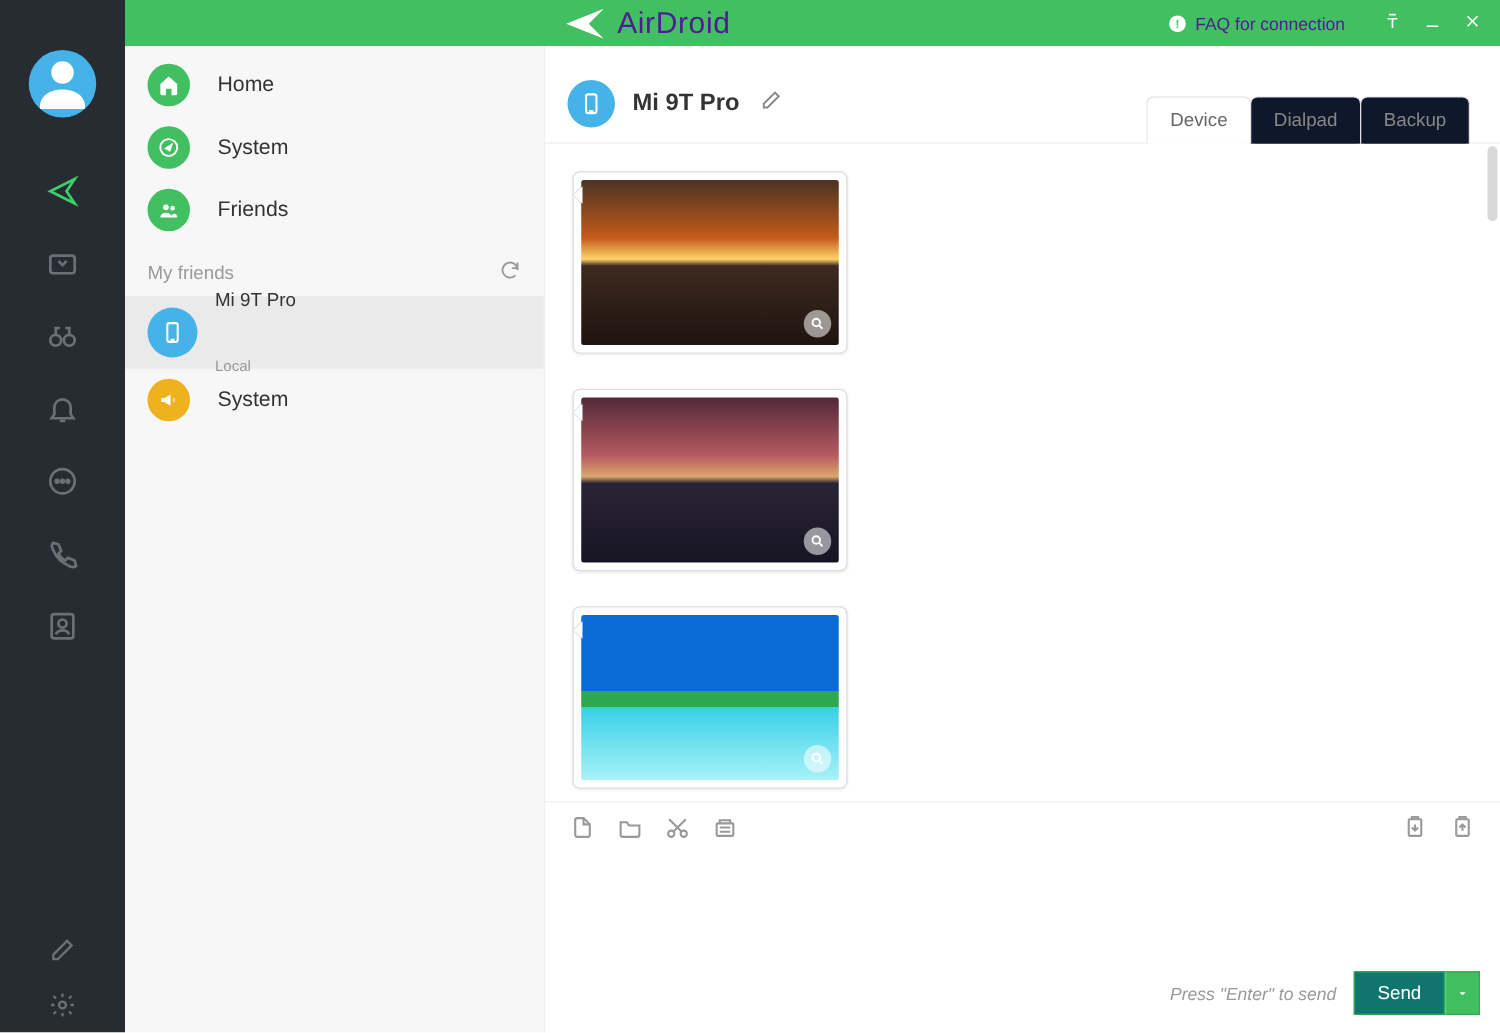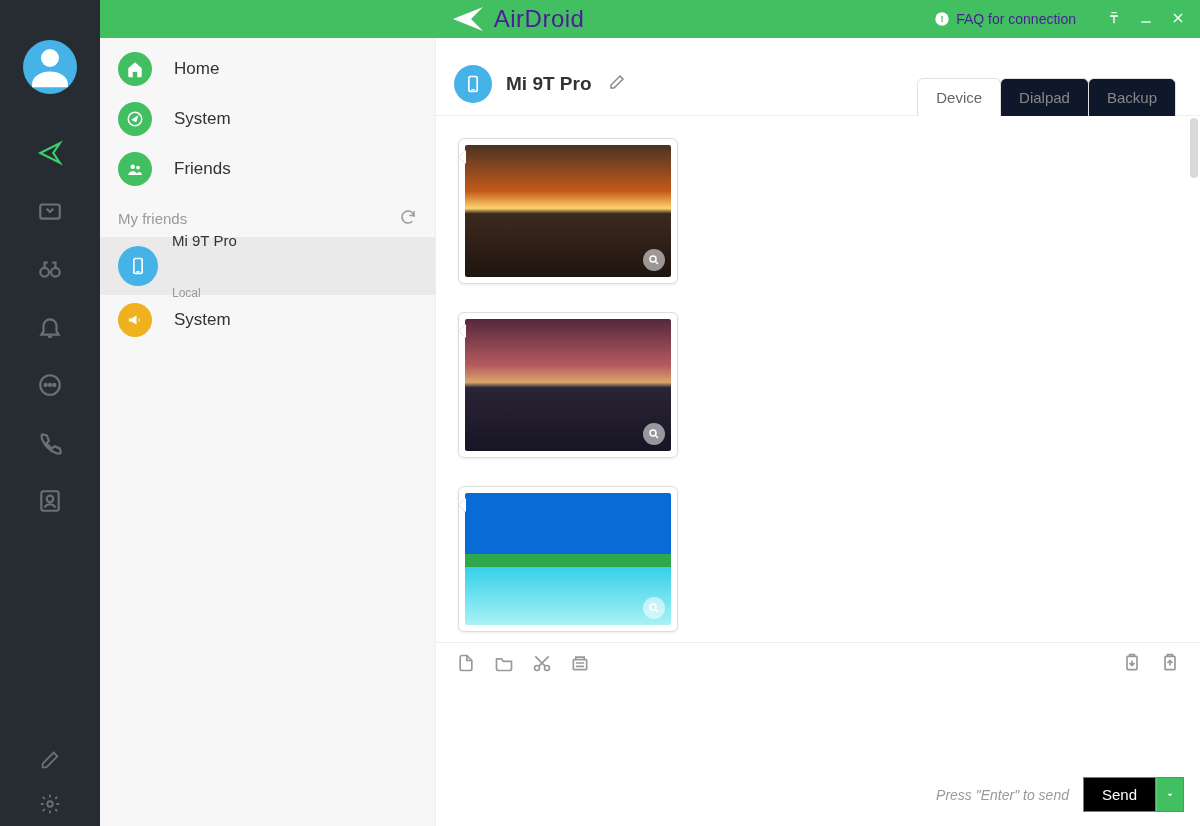--- a/index.html
+++ b/index.html
@@ -196,21 +196,21 @@
 .toolbar .tb-left svg, .toolbar .tb-right svg { width:20px;height:20px;}
 .toolbar .tb-spacer{flex:1;}
 .footer {
   display:flex; align-items:center; justify-content:flex-end;
   padding: 0 16px 14px 16px;
   gap:14px;
 }
 .footer .hint { color:#999; font-size:14px; font-style:italic;}
 .send-wrap { display:flex; }
 .send-btn {
-  background:#000000; color:#fff;
+  background:#0f766e; color:#fff;
   padding: 8px 18px; font-size:15px;
   border:1px solid #35a651;
 }
 .send-drop {
   width:28px; background:#42c061; border:1px solid #35a651; border-left:1px solid #5bcf77;
   display:flex;align-items:center;justify-content:center;color:#fff;
 }
 .send-drop svg{width:10px;height:10px;}
 
 .compose-area {

